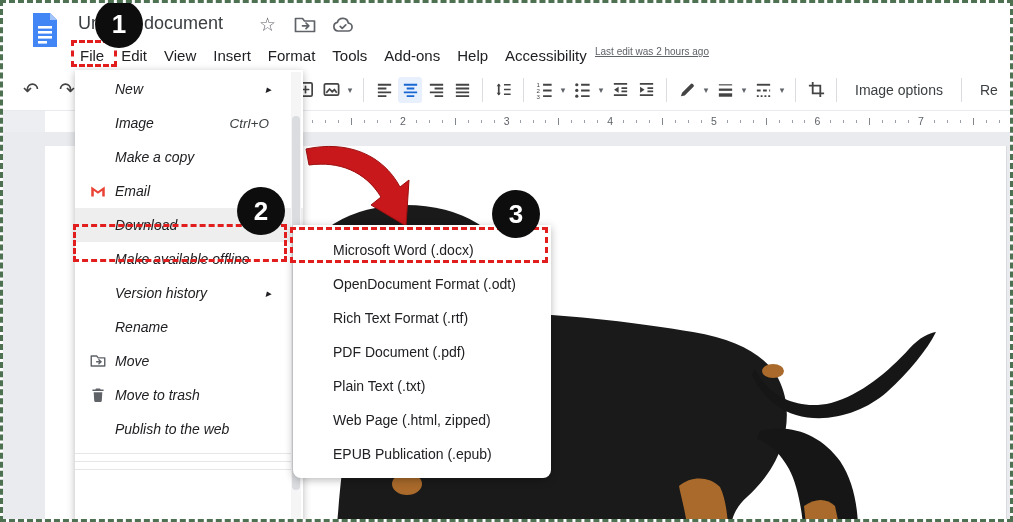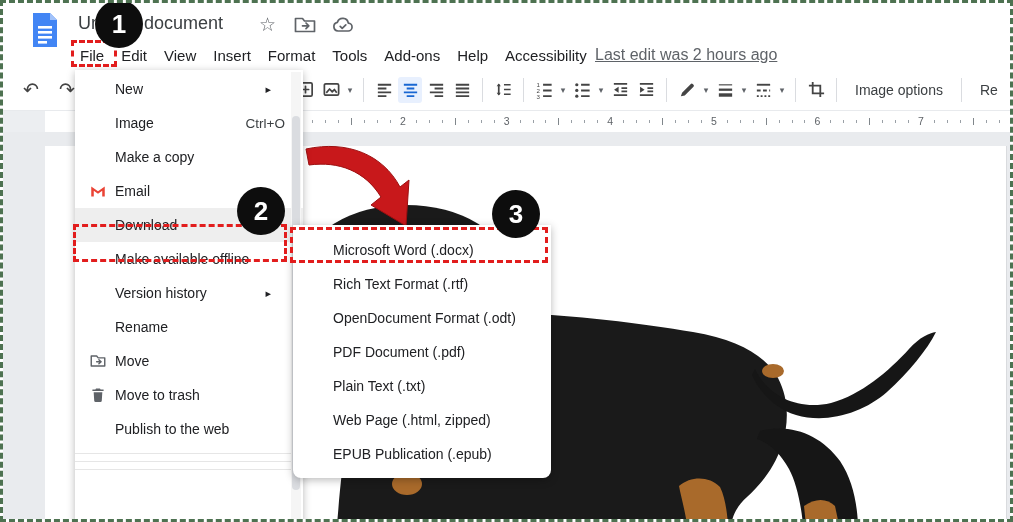--- a/index.html
+++ b/index.html
@@ -10,21 +10,21 @@
   .titlebar{position:absolute;left:0;top:0;width:100%;height:66px;background:#fff;z-index:1;}
   .docs-logo{position:absolute;left:28px;top:8px;width:28px;height:38px;}
   .doc-title{position:absolute;left:75px;top:10px;font-size:18px;color:#3c4043;white-space:nowrap;}
   .tb-ic{position:absolute;top:11px;font-size:19px;color:#5f6368;line-height:22px;}
   .ic-star{left:256px;}
   .ic-svg{position:absolute;top:12px;width:24px;height:20px;}
   .ic-folder{left:290px;}
   .ic-cloud{left:328px;}
   .menubar{position:absolute;left:75px;top:40px;display:flex;gap:13px;align-items:center;height:24px;}
   .mb-item{font-size:15px;color:#202124;padding:1px 2px;cursor:default;white-space:nowrap;}
-  .last-edit{position:absolute;left:592px;top:43px;font-size:16px;color:#5f6368;text-decoration:underline;white-space:nowrap;}
+  .last-edit{position:absolute;left:592px;top:43px;font-size:10px;color:#5f6368;text-decoration:underline;white-space:nowrap;}
 
   
   .toolbar{position:absolute;left:0;top:66px;width:100%;height:42px;background:#fff;border-bottom:1px solid #e8eaed;z-index:0;}
   .tb-left{position:absolute;left:16px;top:0;height:41px;display:flex;align-items:center;gap:12px;}
   .tb-main{position:absolute;left:290px;top:0;height:41px;display:flex;align-items:center;gap:2px;white-space:nowrap;}
   .tbi{width:24px;height:26px;display:flex;align-items:center;justify-content:center;border-radius:3px;}
   .tbi svg{width:19px;height:19px;}
   .tbi.active{background:#e8f0fe;}
   .caret{font-size:9px;color:#5f6368;width:10px;text-align:center;}
   .tb-sep{width:1px;height:24px;background:#dadce0;margin:0 6px;flex:none;}
@@ -41,26 +41,26 @@
 
   
   .docarea{position:absolute;left:0;top:129px;width:100%;height:393px;background:#e9ebee;z-index:0;}
   .page{position:absolute;left:42px;top:14px;width:962px;height:379px;background:#fff;border-right:1px solid #d9dbde;}
   .dog{position:absolute;left:0;top:0;width:1013px;height:522px;z-index:2;pointer-events:none;}
   .arrow-svg{position:absolute;left:0;top:0;width:1013px;height:522px;z-index:8;pointer-events:none;}
 
   
   .menu{background:#fff;box-shadow:0 2px 8px rgba(0,0,0,.28);position:absolute;}
   .filemenu{left:72px;top:67px;width:228px;height:455px;z-index:10;padding-top:2px;}
-  .menu-row{height:34px;display:flex;align-items:center;padding:0 0 0 14px;cursor:default;}
+  .menu-row{height:34px;display:flex;align-items:center;padding:0 0 0 14px;cursor:default;font-style:italic;}
   .menu-row.hl{background:#eee;}
   .mi-icon{width:26px;height:20px;flex:none;display:flex;align-items:center;}
   .mi-icon svg{width:18px;height:18px;}
   .mi-label{font-size:14px;color:#202124;white-space:nowrap;}
-  .mi-short{margin-left:auto;margin-right:18px;font-size:13.5px;color:#3c4043;}
+  .mi-short{margin-left:auto;margin-right:34px;font-size:13.5px;color:#3c4043;}
   .mi-arrow{margin-left:auto;margin-right:32px;font-size:11px;color:#202124;}
   .menu-sep{border-top:1px solid #e6e6e6;margin:7px 0;}
   .fm-scroll-track{position:absolute;right:2px;top:2px;width:10px;height:451px;background:#f5f5f5;}
   .fm-scroll{position:absolute;right:3px;top:46px;width:8px;height:374px;background:#dadce0;border-radius:4px;}
   .submenu{left:290px;top:222px;width:258px;height:253px;z-index:11;padding:8px 0;border-radius:0 0 8px 8px;}
   .sm-row{height:34px;display:flex;align-items:center;padding-left:40px;font-size:14px;color:#202124;white-space:nowrap;}
 
   
   .rbox{position:absolute;border:3px dashed #e21d1d;z-index:20;pointer-events:none;}
   .rbox-file{left:68px;top:37px;width:46px;height:27px;}
@@ -372,22 +372,22 @@
       </div>
       <div class="fm-scroll-track"></div>
     <div class="fm-scroll"></div>
   <div class="menu-sep"></div>
       <div class="menu-sep"></div>
       <div class="menu-sep"></div>
     </div>
 
   <div class="menu submenu" id="download-submenu">
       <div class="sm-row">Microsoft Word (.docx)</div>
+      <div class="sm-row">OpenDocument Format (.odt)</div>
       <div class="sm-row">Rich Text Format (.rtf)</div>
-      <div class="sm-row">OpenDocument Format (.odt)</div>
       <div class="sm-row">PDF Document (.pdf)</div>
       <div class="sm-row">Plain Text (.txt)</div>
       <div class="sm-row">Web Page (.html, zipped)</div>
       <div class="sm-row">EPUB Publication (.epub)</div>
     </div>
 
   <div class="rbox rbox-file"></div>
   <div class="rbox rbox-download"></div>
   <div class="rbox rbox-word"></div>
   <div class="badge badge-1">1</div>

